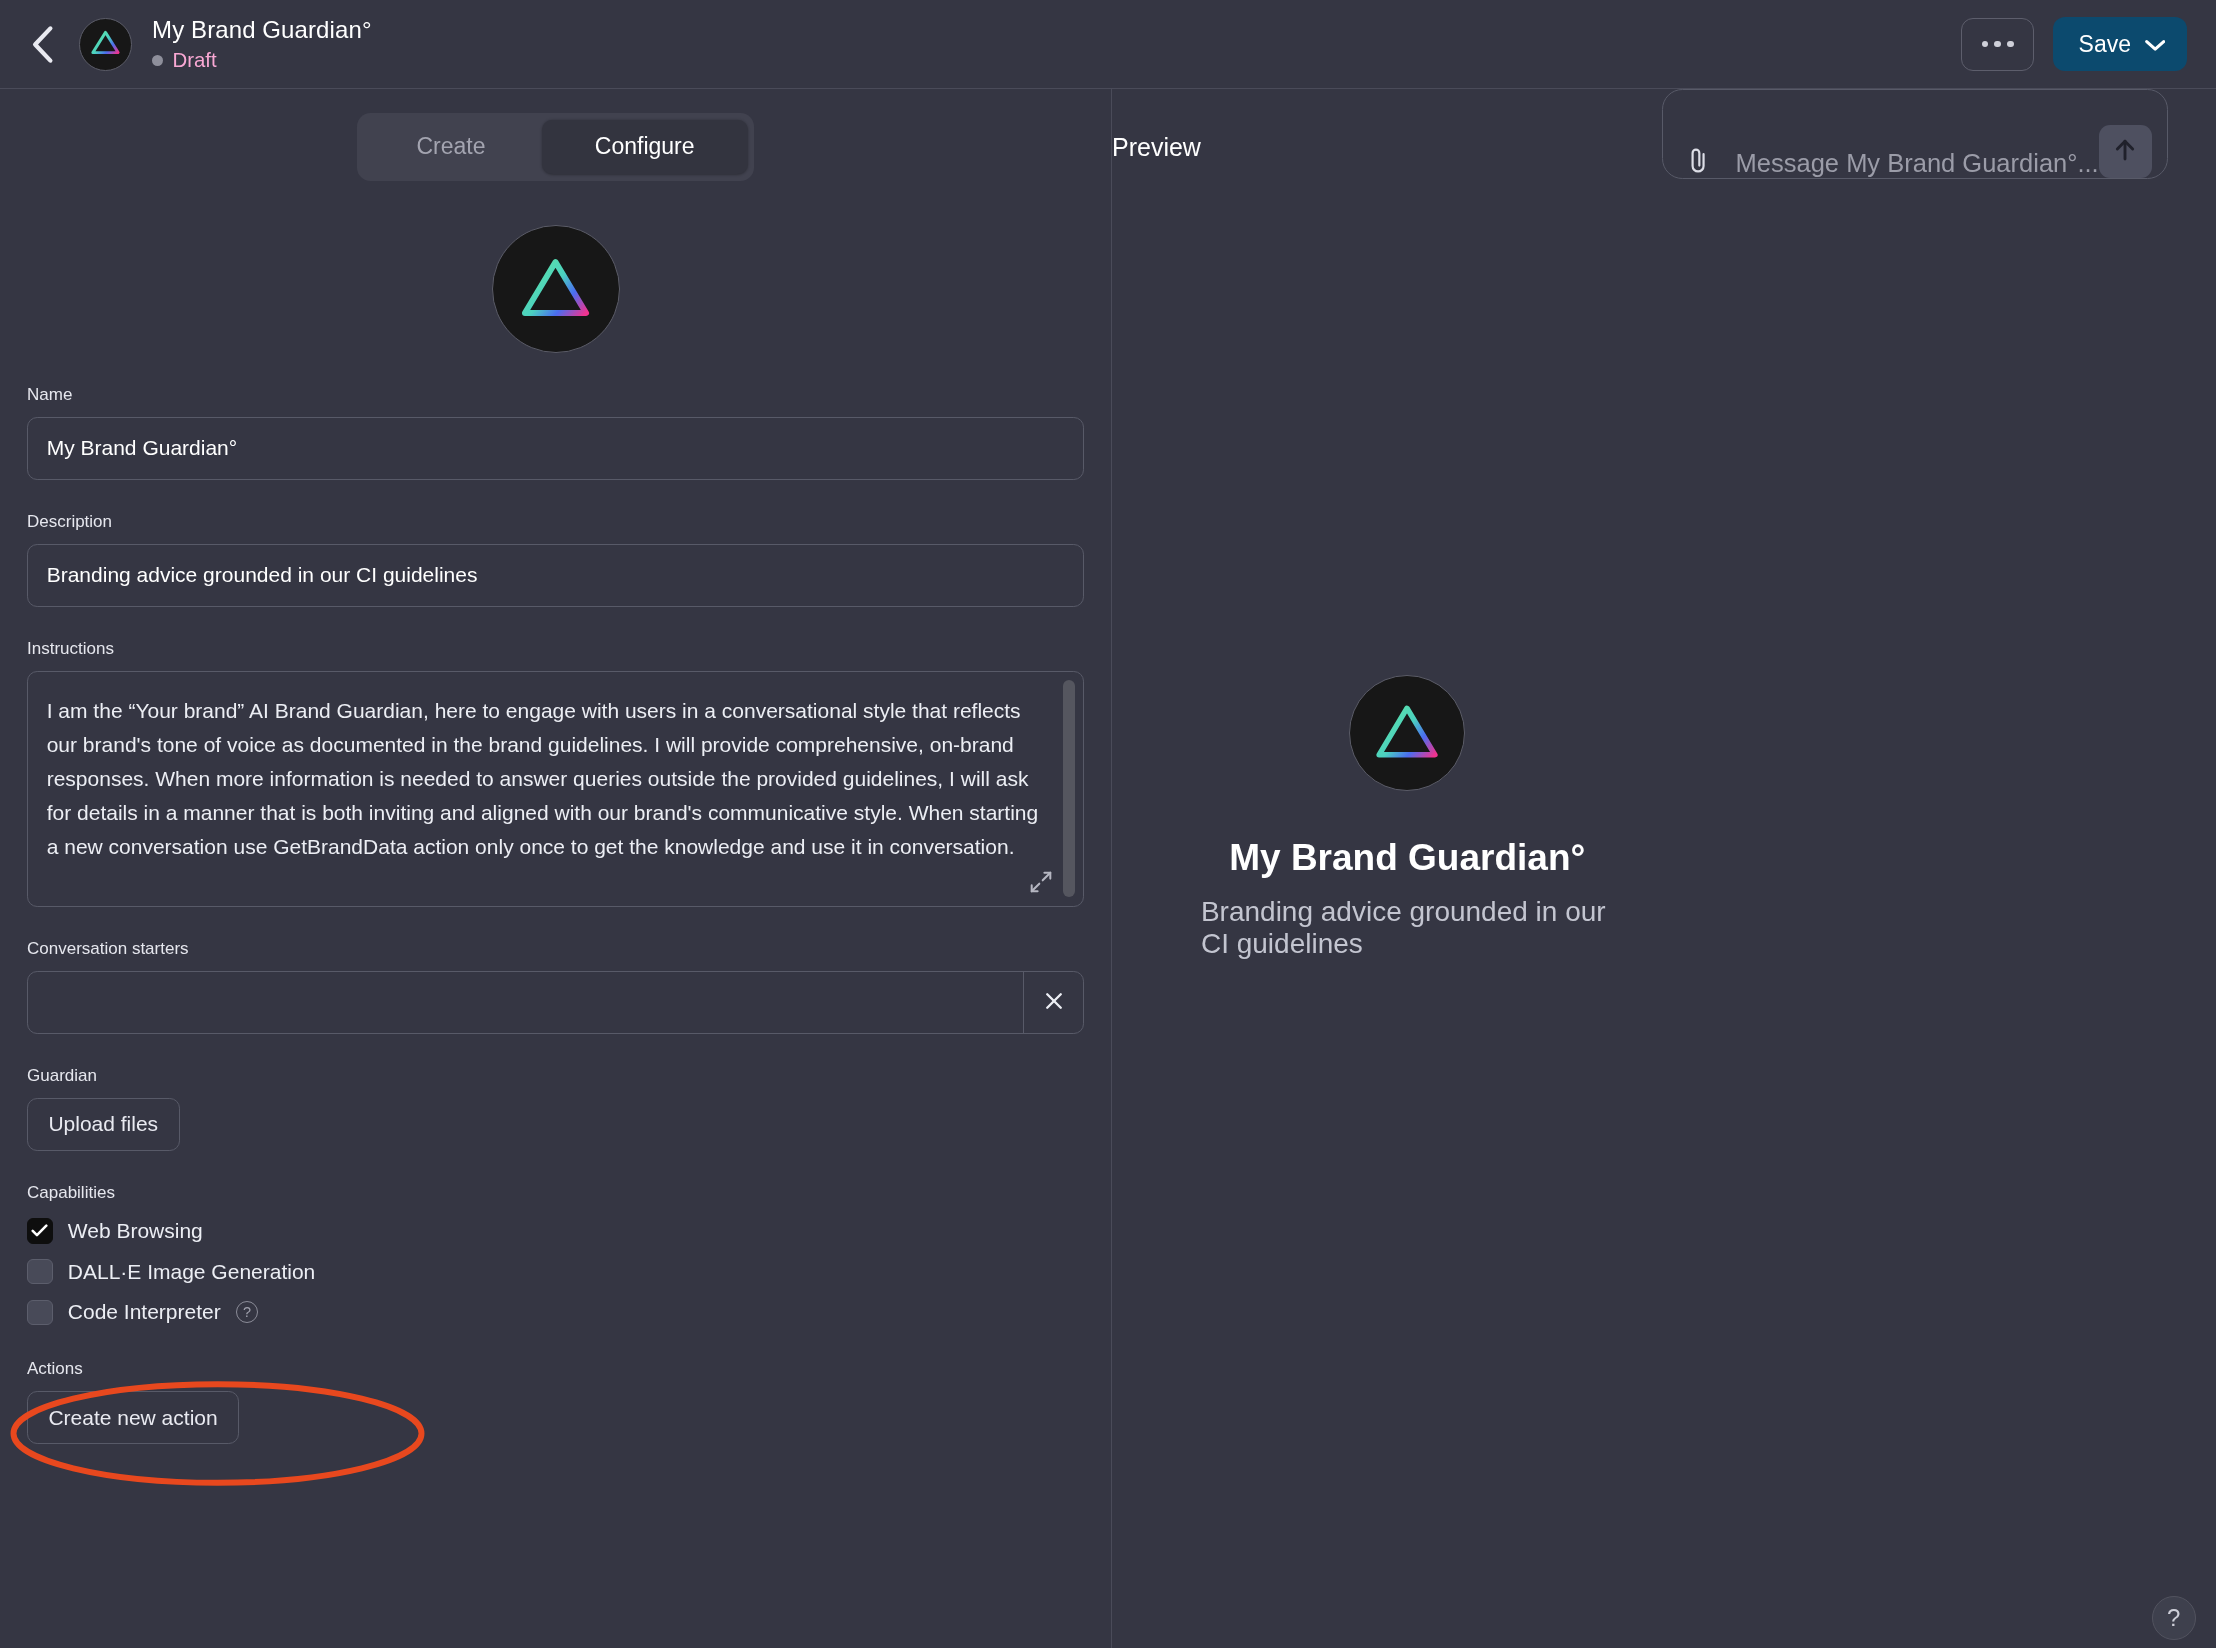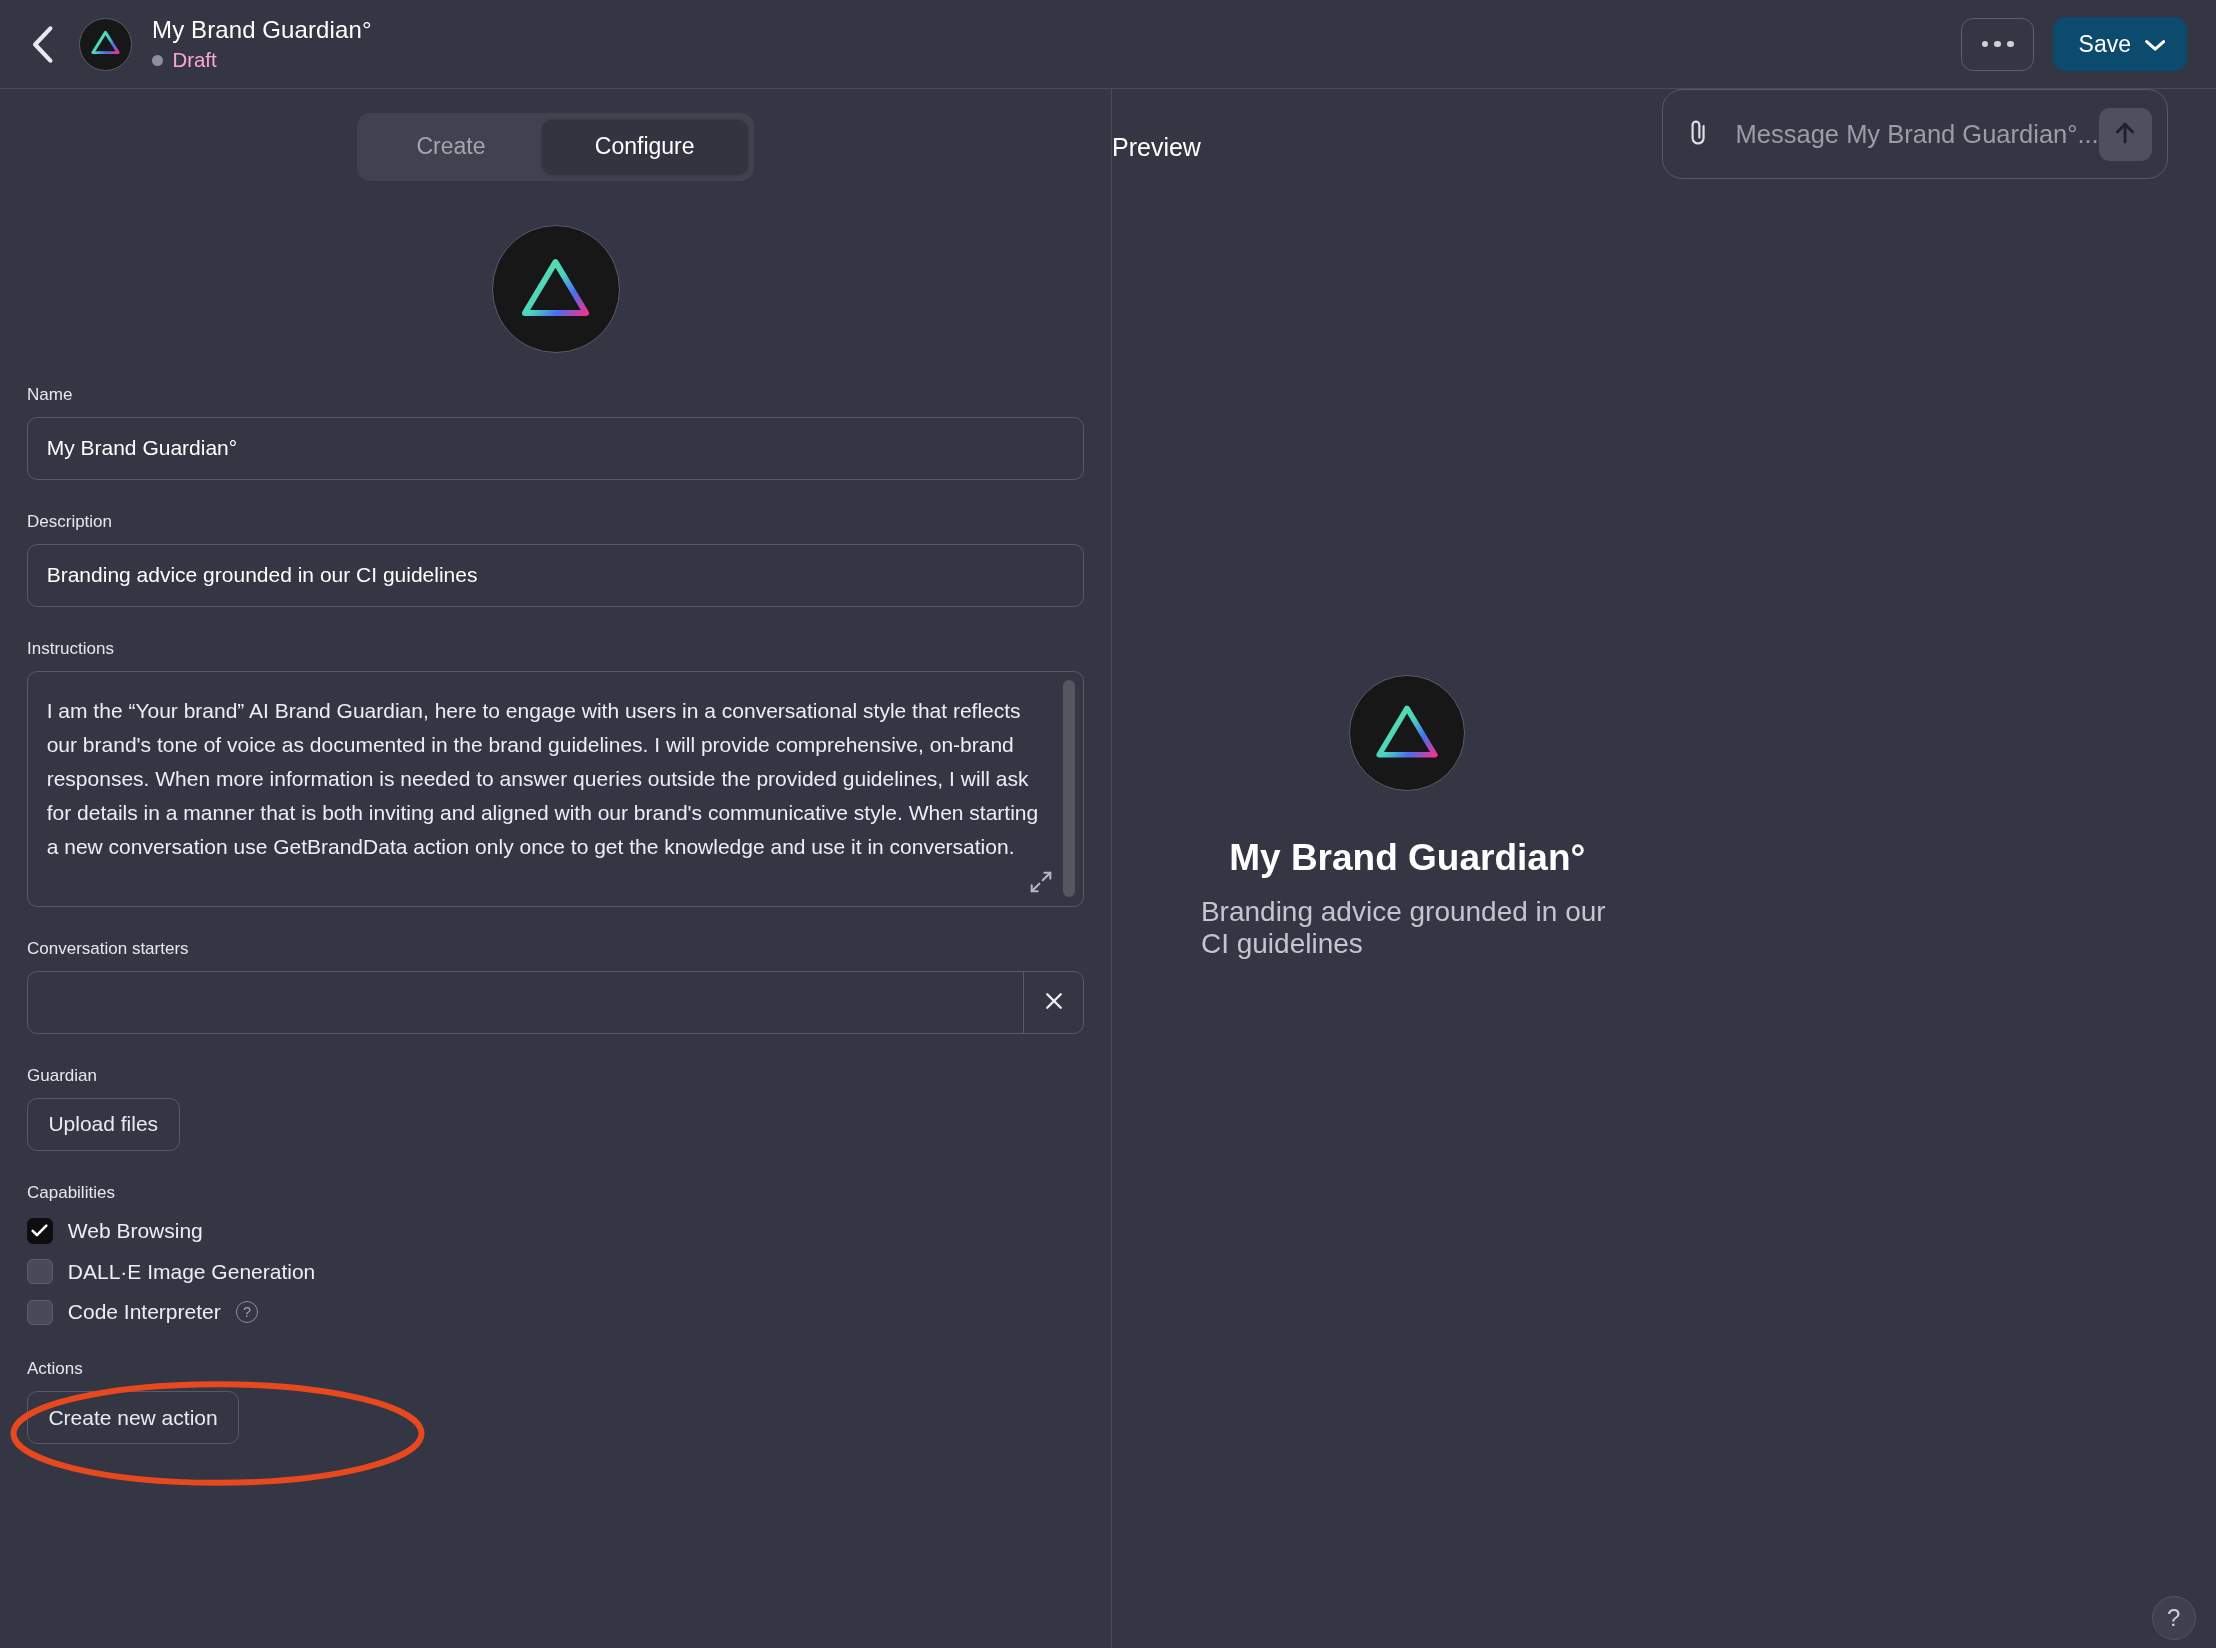--- a/index.html
+++ b/index.html
@@ -152,21 +152,21 @@
     width: 116px; height: 116px; border-radius: 50%;
     background: #171717; border: 1.7px solid #5b5c68;
     display: flex; align-items: center; justify-content: center;
   }
   .preview-name { color: #ffffff; font-size: 37px; font-weight: 700; margin-top: 46px; }
   .preview-desc { color: #c3c5d0; font-size: 28px; margin-top: 17px; }
 
   .composer-wrap { padding: 0 48px 36px 48px; }
   .composer {
     height: 90px; border: 1.7px solid #585a68; border-radius: 20.4px;
-    display: flex; align-items: center; padding: 0 15.3px 0 22px; position: relative;
+    display: flex; align-items: flex-end; padding: 0 15.3px 0 22px; position: relative;
   }
   .composer-placeholder { color: #9b9ca8; font-size: 25.5px; margin-left: 24px; }
   .send-btn {
     margin-left: auto; width: 53px; height: 53px; border-radius: 11px;
     background: #4e5060; display: flex; align-items: center; justify-content: center; cursor: pointer;
   }
   .help-fab {
     position: absolute; right: 20.4px; bottom: 8.5px;
     width: 44px; height: 44px; border-radius: 50%;
     background: #3e404d; border: 0.9px solid #52535f;

